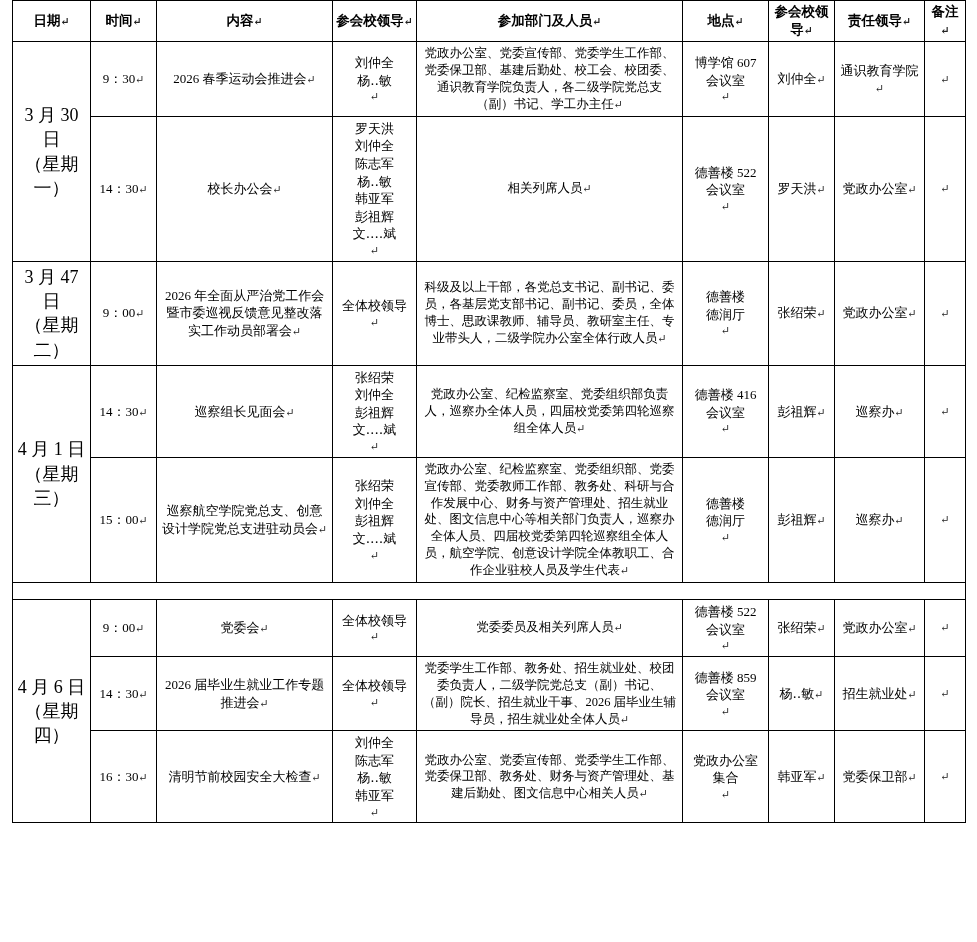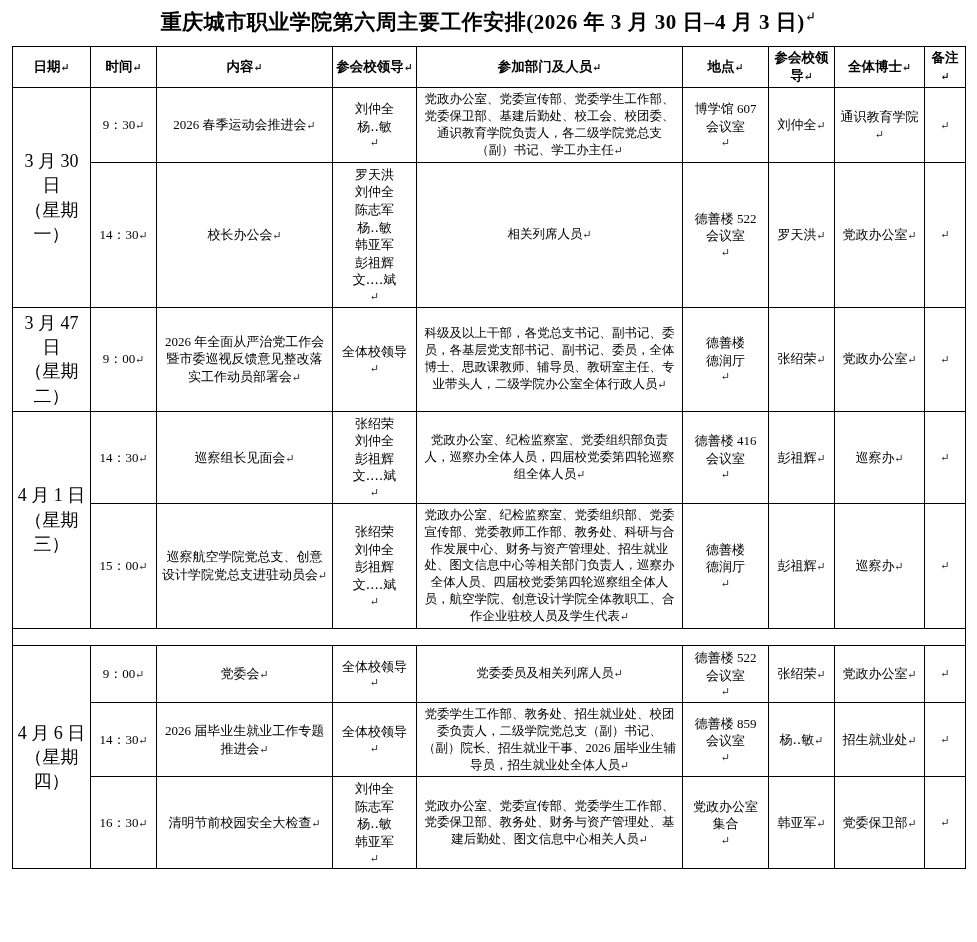--- a/index.html
+++ b/index.html
@@ -88,23 +88,20 @@
     border: none;
     height: 10px;
     padding: 0;
   }
 </style>
 </head>
 <body>
 
 <div class="page">
 
-  <div class="doc-title">
-    <span>重庆城市职业学院第六周主要工作安排(2026 年 3 月 30 日–4 月 3 日)</span><span class="title-mark mark">↵</span>
-  </div>
 
   <table class="sched">
     <colgroup>
       <col class="col-date">
         <col class="col-time">
         <col class="col-content">
         <col class="col-leader">
       <col class="col-dept">
         <col class="col-place">
         <col class="col-resp">
@@ -113,21 +110,21 @@
     </colgroup>
     <thead>
       <tr>
         <th><span>日期</span><span class="mark">↵</span></th>
         <th><span>时间</span><span class="mark">↵</span></th>
         <th><span>内容</span><span class="mark">↵</span></th>
         <th><span>参会校领导</span><span class="mark">↵</span></th>
         <th><span>参加部门及人员</span><span class="mark">↵</span></th>
         <th><span>地点</span><span class="mark">↵</span></th>
         <th><span>参会校领导</span><span class="mark">↵</span></th>
-        <th><span>全体博士</span><span class="mark">↵</span></th>
+        <th><span>责任领导</span><span class="mark">↵</span></th>
         <th><span>备注</span><span class="mark">↵</span></th>
       </tr>
     </thead>
     <tbody id="tbody">
         <tr>
           <td class="cell-date lines" rowspan="2">
             <span>3 月 30 日</span>
             <span>（星期一）</span>
           </td>
           <td class="cell-time">9：30<span class="mark">↵</span></td>

